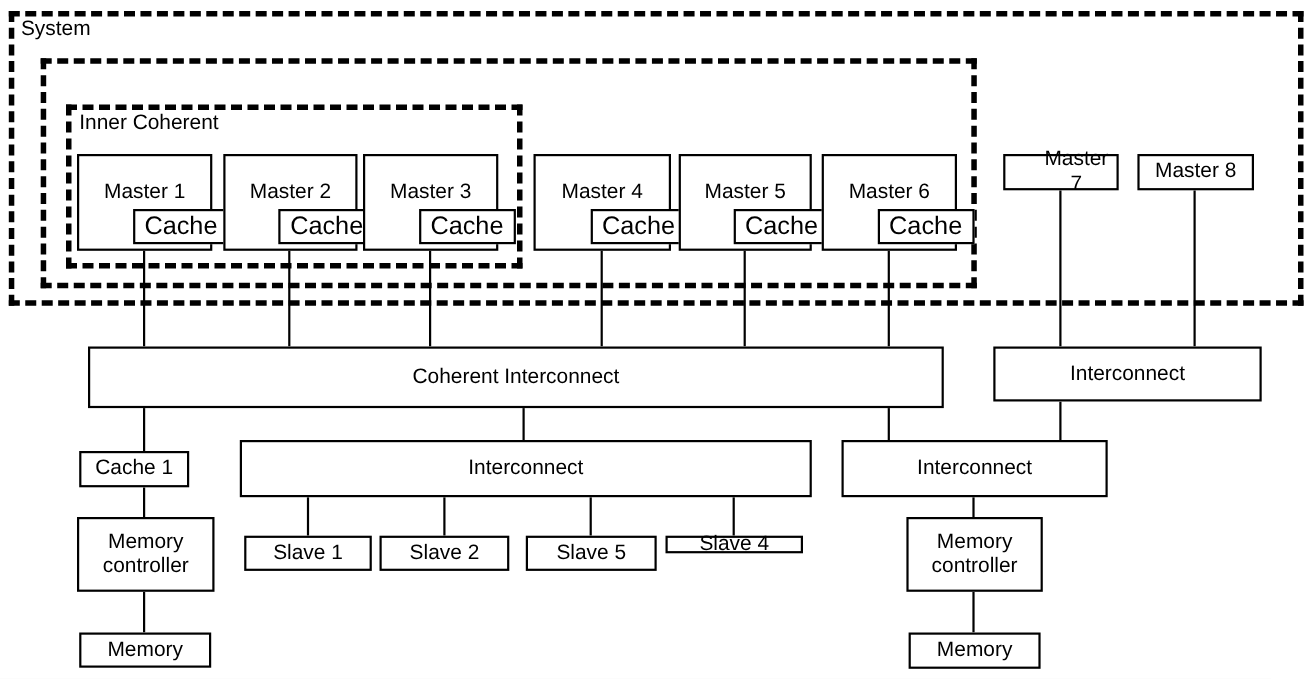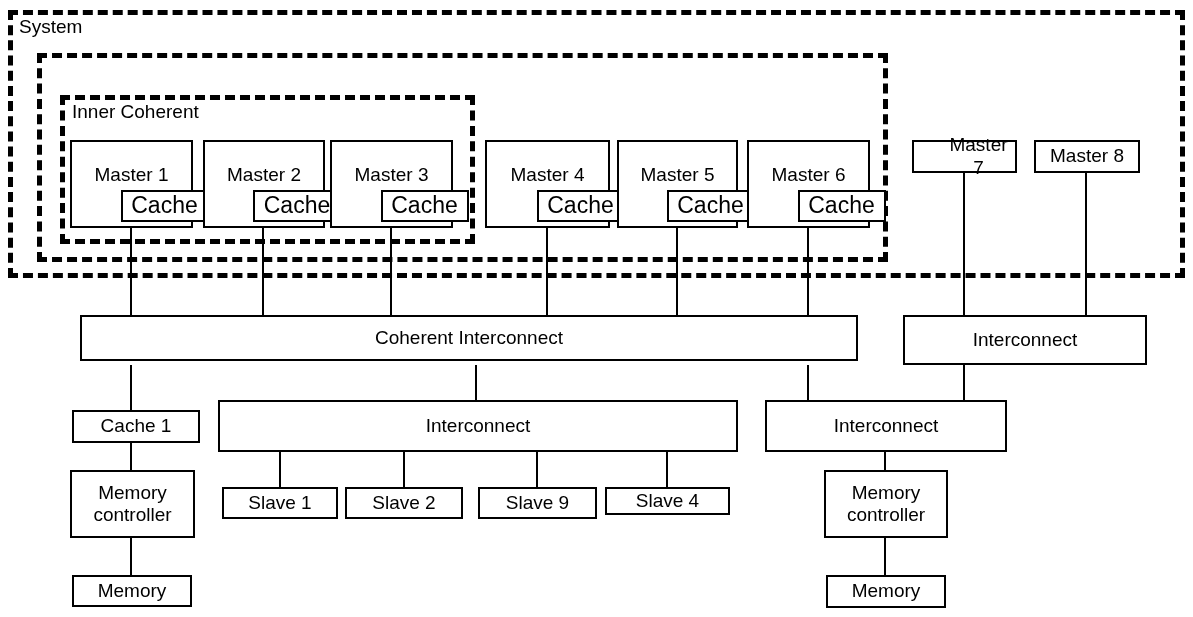--- a/index.html
+++ b/index.html
@@ -145,48 +145,48 @@
     </div>
   </div>
 
   <div class="node" style="left:912px; top:140px; width:105px; height:33px;padding-left:28px;">
     <span>Master 7</span>
   </div>
   <div class="node" style="left:1034px; top:140px; width:106px; height:33px;justify-content:center;">
     <span>Master 8</span>
   </div>
 
-  <div class="node" style="left:80px; top:315px; width:778px; height:46px;align-items:center;">
+  <div class="node" style="left:80px; top:315px; width:778px; height:56px;align-items:center;">
     <span>Coherent Interconnect</span>
   </div>
   <div class="node" style="left:903px; top:315px; width:244px; height:50px;">
     <span>Interconnect</span>
   </div>
 
   <div class="node" style="left:218px; top:400px; width:520px; height:52px;">
     <span>Interconnect</span>
   </div>
   <div class="node" style="left:765px; top:400px; width:242px; height:52px;">
     <span>Interconnect</span>
   </div>
 
   <div class="node" style="left:222px; top:487px; width:116px; height:32px;">
     <span>Slave 1</span>
   </div>
   <div class="node" style="left:345px; top:487px; width:118px; height:32px;">
     <span>Slave 2</span>
   </div>
   <div class="node" style="left:478px; top:487px; width:119px; height:32px;">
-    <span>Slave 9</span>
-  </div>
-  <div class="node" style="left:605px; top:487px; width:125px; height:28px;">
+    <span>Slave 5</span>
+  </div>
+  <div class="node" style="left:605px; top:487px; width:125px; height:16px;">
     <span>Slave 4</span>
   </div>
 
-  <div class="node" style="left:72px; top:410px; width:128px; height:33px;">
+  <div class="node" style="left:72px; top:410px; width:100px; height:33px;">
     <span>Cache 1</span>
   </div>
   <div class="node" style="left:70px; top:470px; width:125px; height:68px; padding:4px;">
     <span>Memory controller</span>
   </div>
   <div class="node" style="left:72px; top:575px; width:120px; height:32px;">
     <span>Memory</span>
   </div>
 
   <div class="node" style="left:824px; top:470px; width:124px; height:68px; padding:4px;">

